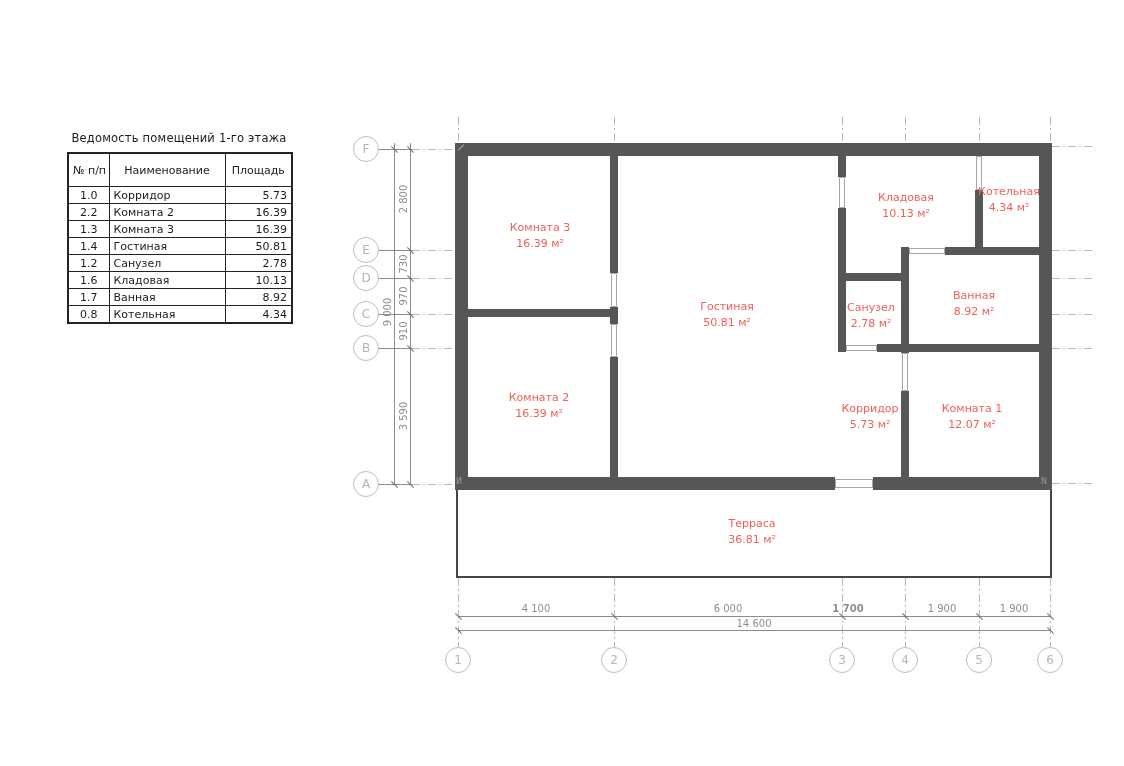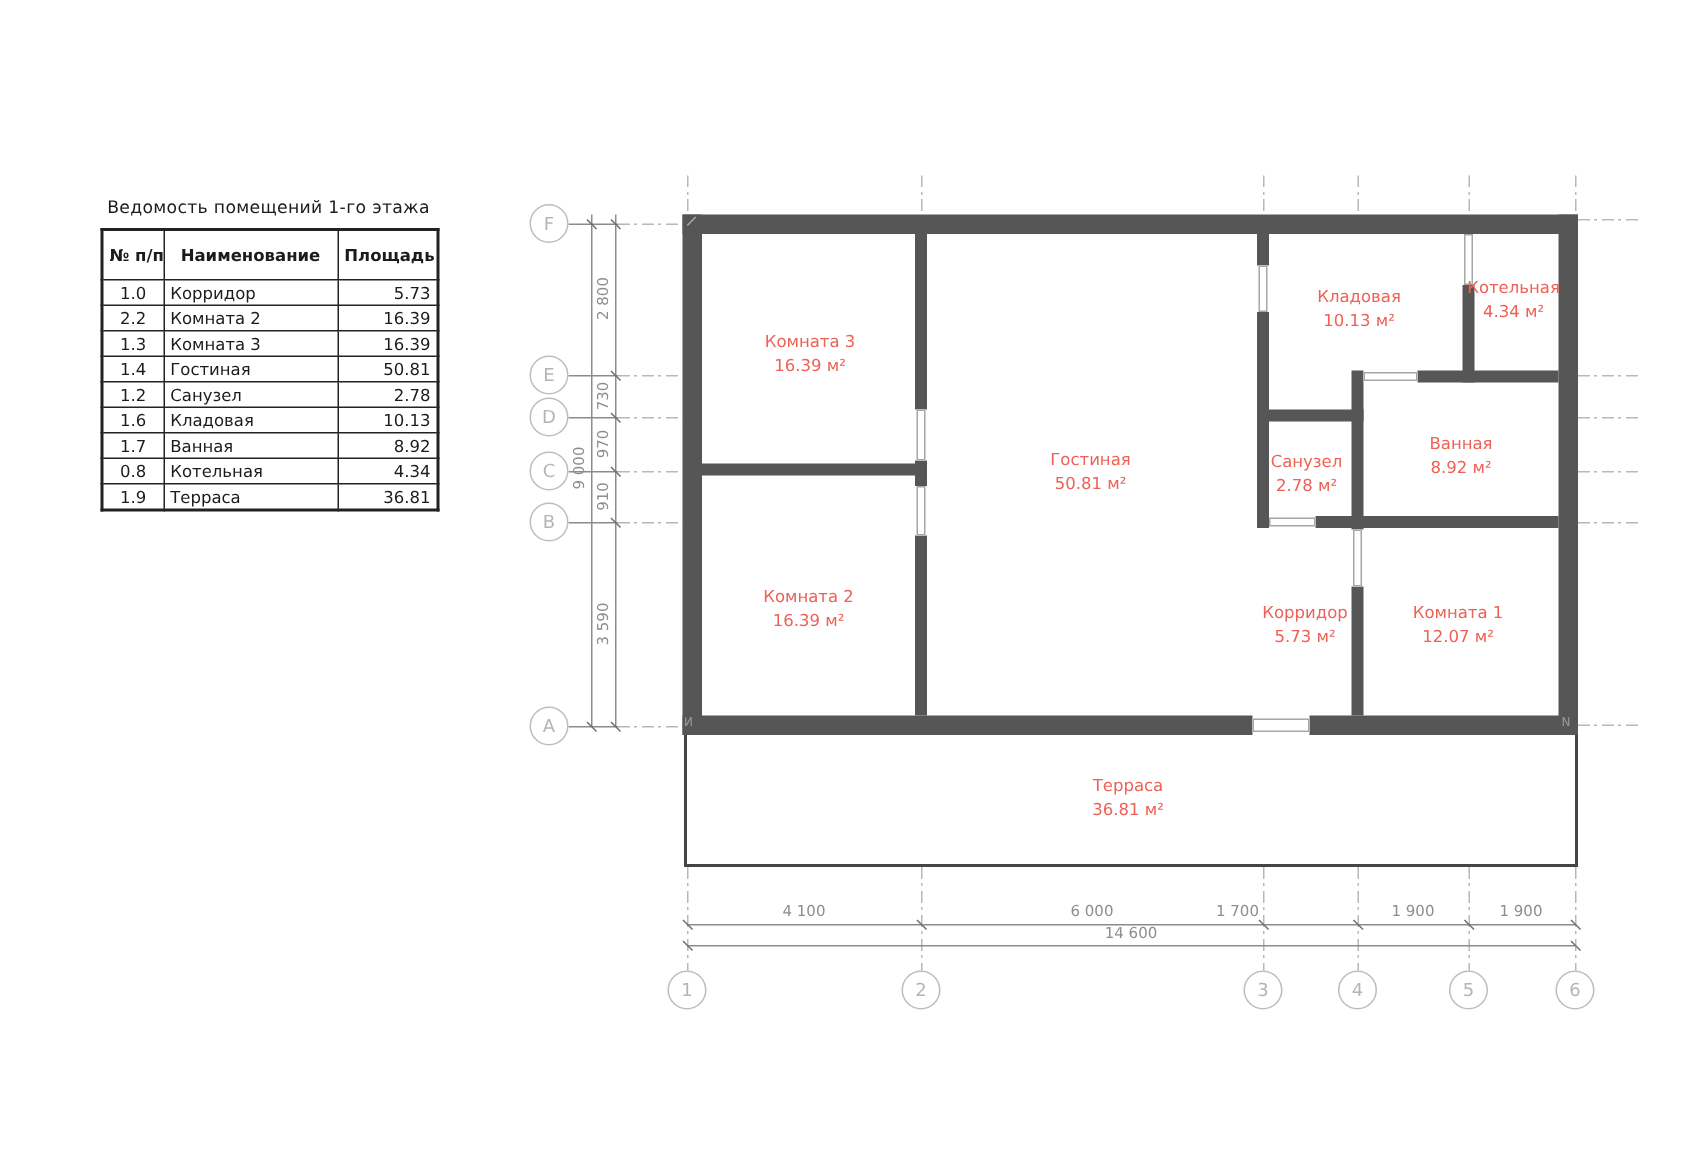--- a/index.html
+++ b/index.html
@@ -6,21 +6,21 @@
   .sheet{position:relative;width:1124px;height:766px;background:#fff;overflow:hidden;
          font-family:"DejaVu Sans","Liberation Sans",sans-serif;}
   
   .tbl-title{position:absolute;left:55px;top:131px;width:248px;text-align:center;
              font-size:11.5px;color:#1c1c1c;letter-spacing:.2px;}
   table.rooms{position:absolute;left:67px;top:152px;border-collapse:collapse;
               table-layout:fixed;width:224px;font-size:11px;color:#1c1c1c;}
   table.rooms th,table.rooms td{border:1px solid #222;padding:0 4px;overflow:hidden;
               white-space:nowrap;font-weight:normal;}
   table.rooms{border:2px solid #222;}
-  table.rooms th{height:32px;text-align:center;font-size:11px;font-weight:bold;}
+  table.rooms th{height:32px;text-align:center;font-size:11px;}
   table.rooms td{height:16px;}
   td.c-num{text-align:center;}
   td.c-name{text-align:left;}
   td.c-area{text-align:right;}
   
   .wall{position:absolute;background:#565656;}
   .door{position:absolute;background:#fff;border:1px solid #a6a6a6;box-sizing:border-box;}
   .terrace{position:absolute;left:456px;top:490px;width:596px;height:88px;box-sizing:border-box;
            border:2px solid #454545;border-top:none;background:#fff;}
   .room{position:absolute;transform:translateX(-50%);text-align:center;color:#ee6156;
@@ -91,25 +91,20 @@
     <tr>
           <td class="c-num">1.7</td>
           <td class="c-name">Ванная</td>
           <td class="c-area">8.92</td>
         </tr>
     <tr>
           <td class="c-num">0.8</td>
           <td class="c-name">Котельная</td>
           <td class="c-area">4.34</td>
         </tr>
-    <tr>
-          <td class="c-num">1.9</td>
-          <td class="c-name">Терраса</td>
-          <td class="c-area">36.81</td>
-        </tr>
   </tbody>
     </table>
 
   <div>
 
     <div class="vdash" style="left:458px;top:117px;height:26px;"></div>
     <div class="vdash" style="left:614px;top:117px;height:26px;"></div>
     <div class="vdash" style="left:842px;top:117px;height:26px;"></div>
     <div class="vdash" style="left:905px;top:117px;height:26px;"></div>
     <div class="vdash" style="left:979px;top:117px;height:26px;"></div>
@@ -163,21 +158,21 @@
     <div class="tick" style="left:454px;top:616px;"></div>
     <div class="tick" style="left:610px;top:616px;"></div>
     <div class="tick" style="left:838px;top:616px;"></div>
     <div class="tick" style="left:901px;top:616px;"></div>
     <div class="tick" style="left:975px;top:616px;"></div>
     <div class="tick" style="left:1046px;top:616px;"></div>
     <div class="tick" style="left:454px;top:630px;"></div>
     <div class="tick" style="left:1046px;top:630px;"></div>
     <div class="hlabel" style="left:536px;top:608px;">4 100</div>
     <div class="hlabel" style="left:728px;top:608px;">6 000</div>
-    <div class="hlabel" style="left:825px;top:608px;">1 700</div>
+    <div class="hlabel" style="left:848px;top:608px;font-weight:bold;">1 700</div>
     <div class="hlabel" style="left:942px;top:608px;">1 900</div>
     <div class="hlabel" style="left:1014px;top:608px;">1 900</div>
     <div class="hlabel" style="left:754px;top:623px;">14 600</div>
 
     <div class="bubble" style="left:353px;top:136px;">F</div>
     <div class="bubble" style="left:353px;top:237px;">E</div>
     <div class="bubble" style="left:353px;top:265px;">D</div>
     <div class="bubble" style="left:353px;top:301px;">C</div>
     <div class="bubble" style="left:353px;top:335px;">B</div>
     <div class="bubble" style="left:353px;top:471px;">A</div>

